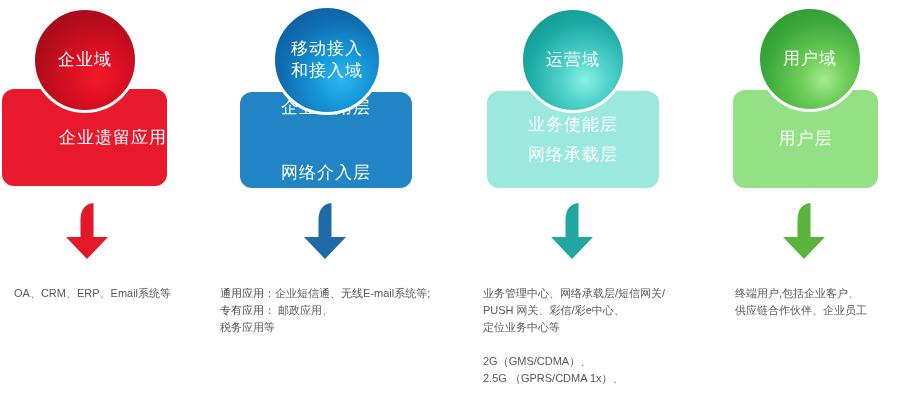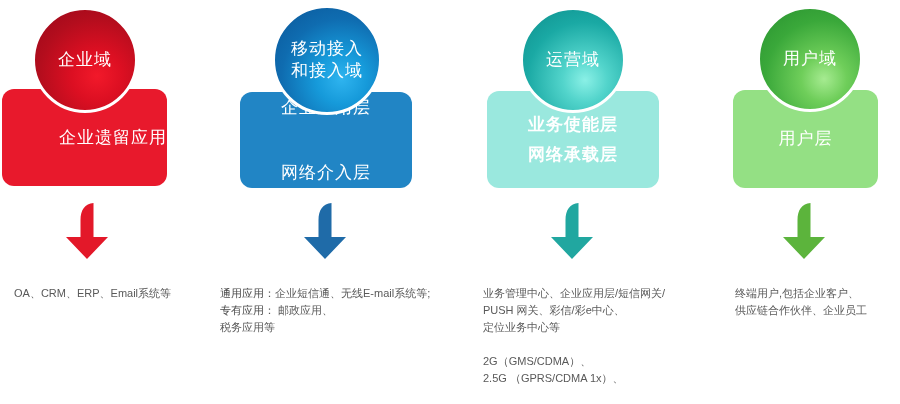--- a/index.html
+++ b/index.html
@@ -142,39 +142,39 @@
 
     <div class="caption" style="left:220px; top:285px;">
       <div class="cap-line"><span class="bold">通用应用</span><span>：企业短信通、无线E-mail系统等;</span></div>
       <div class="cap-line"><span class="bold">专有应用</span><span>： 邮政应用、</span></div>
       <div class="cap-line">税务应用等</div>
     </div>
   </div>
 
   <div class="column">
 
-    <div class="layer-box pale" style="left:487px; top:91px; width:172px; height:97px; background:#9ae8de;font-weight:bold;">
+    <div class="layer-box pale" style="left:487px; top:91px; width:172px; height:97px; background:#9ae8de;">
       <div class="layer-line">业务使能层</div>
       <div class="layer-line">网络承载层</div>
     </div>
 
     <div class="domain-circle" style="left:520px; top:7px; width:106px; height:106px;
                 background: radial-gradient(circle at 62% 70%, #8af0e6 0%, #52d4cb 24%, #1aa9a4 62%, #0e8e8c 100%);">
       <div class="circle-text">运营域</div>
     </div>
 
     <div class="arrow-wrap" style="left:543px; top:200px;">
       <svg width="62" height="62" viewBox="0 0 62 62" aria-hidden="true">
         <path d="M35.5 3 L35.5 37 L50 37 L29 59 L8 37 L22.5 37 L22.5 20 C22.5 10 27 3.4 35.5 3 Z" fill="#21a7a0"></path>
       </svg>
     </div>
 
     <div class="caption" style="left:483px; top:285px;">
       <div class="caption-block">
-        <div class="cap-line">业务管理中心、企业应用层/短信网关/</div>
+        <div class="cap-line">业务管理中心、网络承载层/短信网关/</div>
         <div class="cap-line">PUSH 网关、彩信/彩e中心、</div>
         <div class="cap-line">定位业务中心等</div>
       </div>
       <div class="cap-gap"></div>
       <div class="caption-block">
         <div class="cap-line">2G（GMS/CDMA）、</div>
         <div class="cap-line">2.5G （GPRS/CDMA 1x）、</div>
 
       </div>
     </div>

